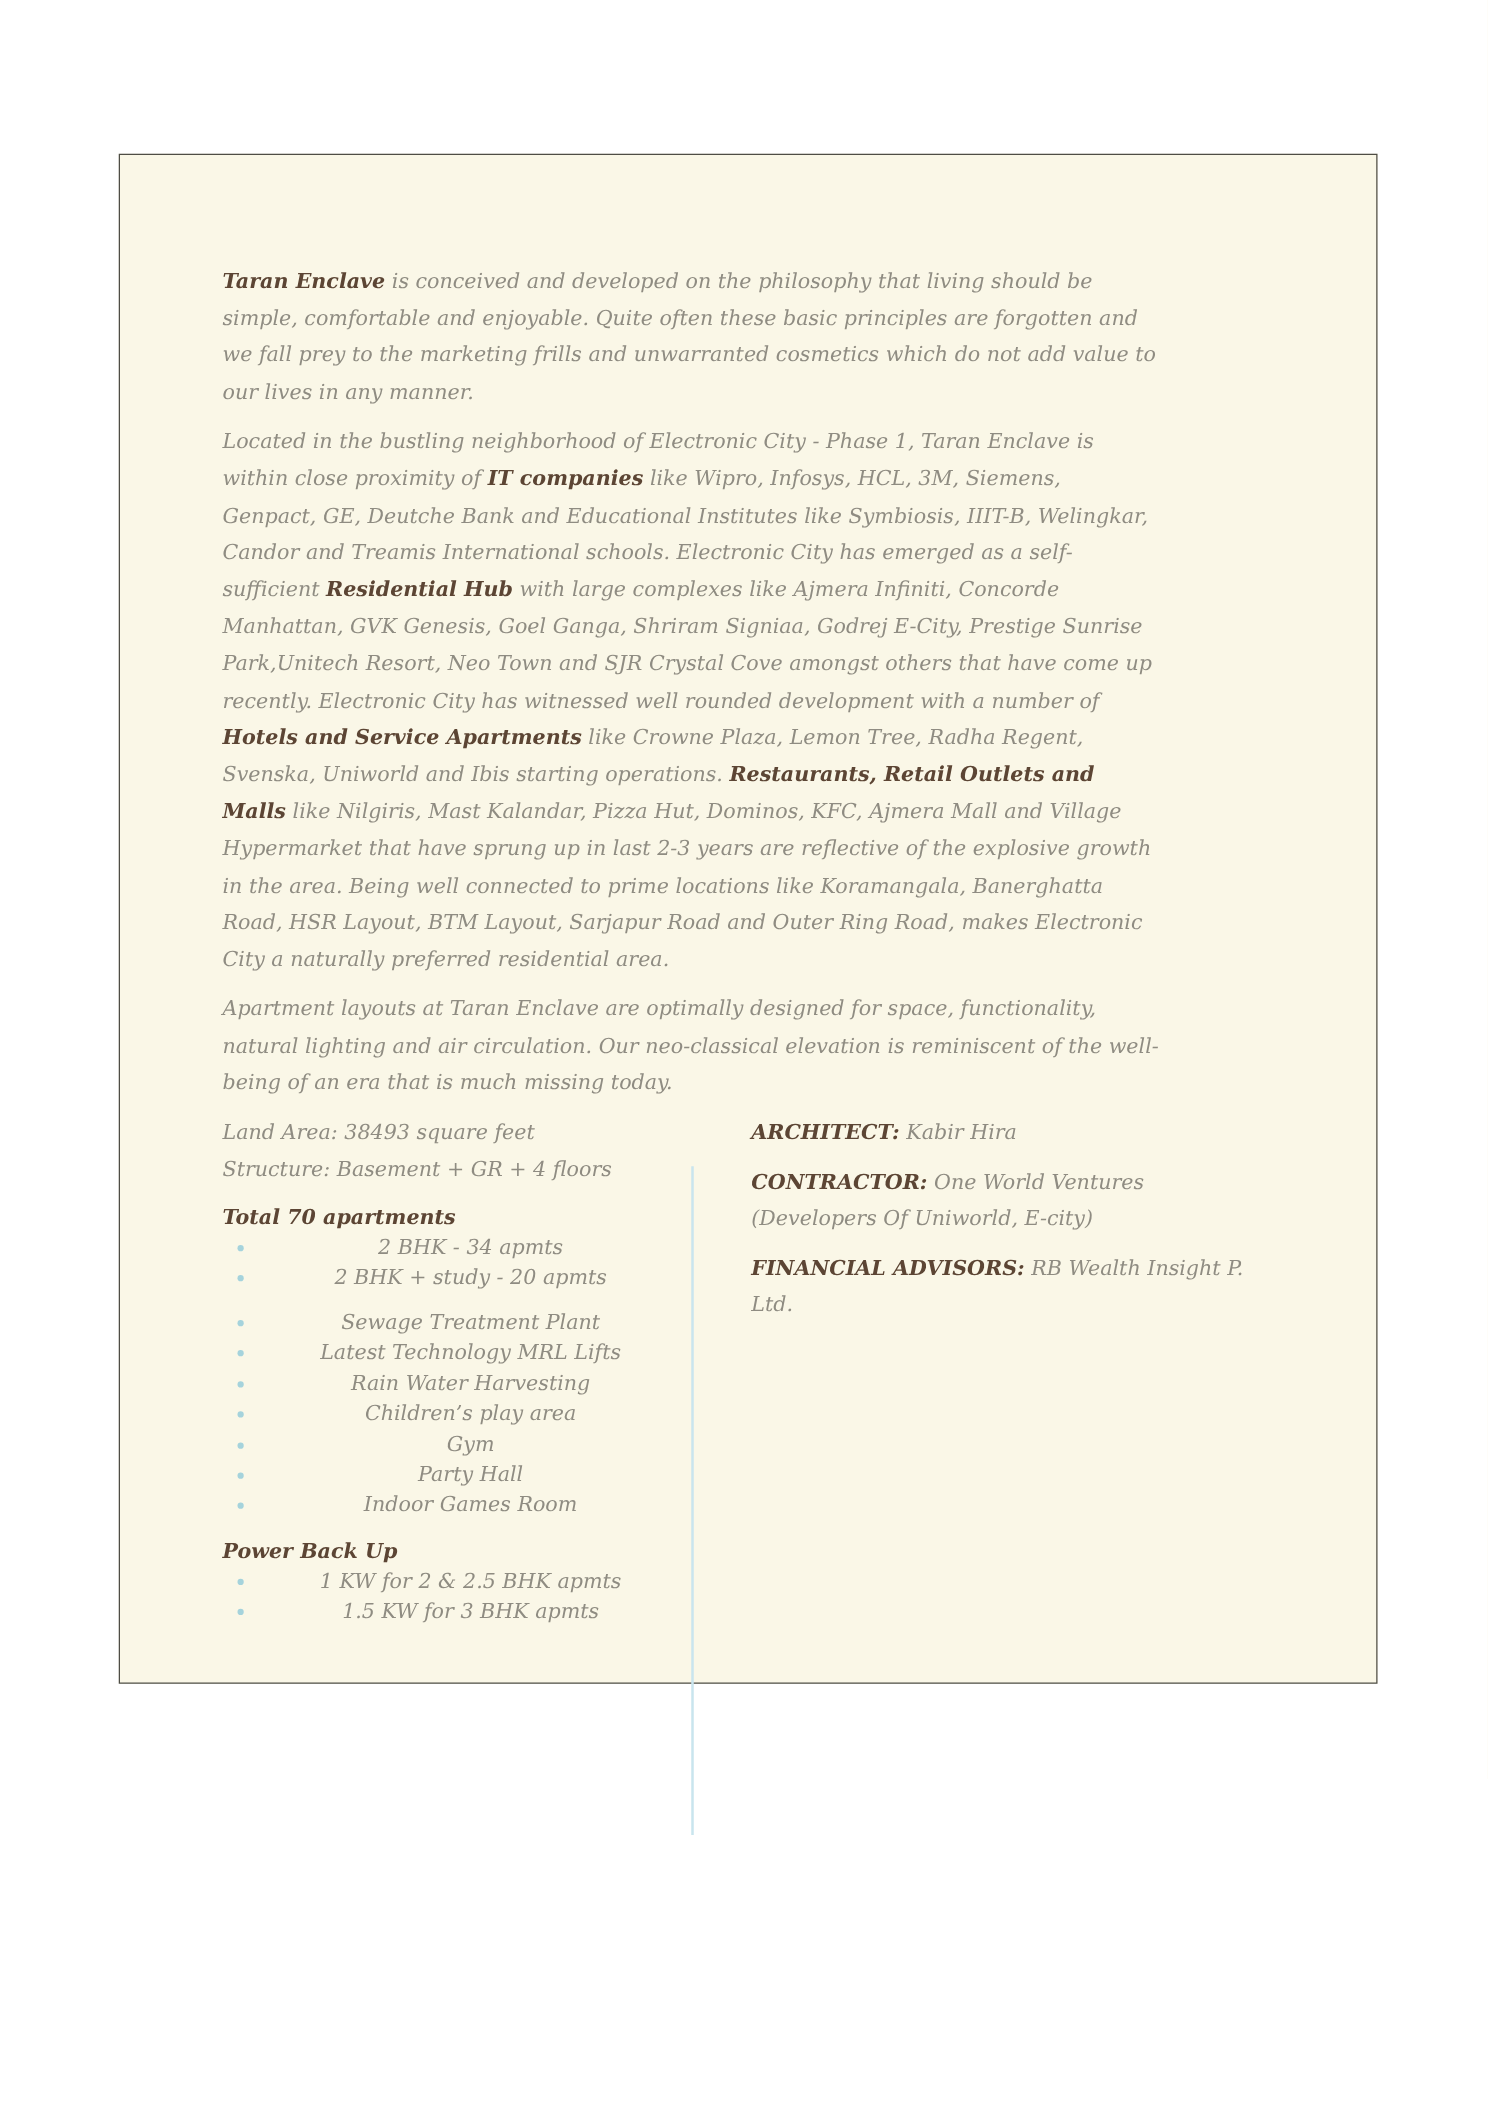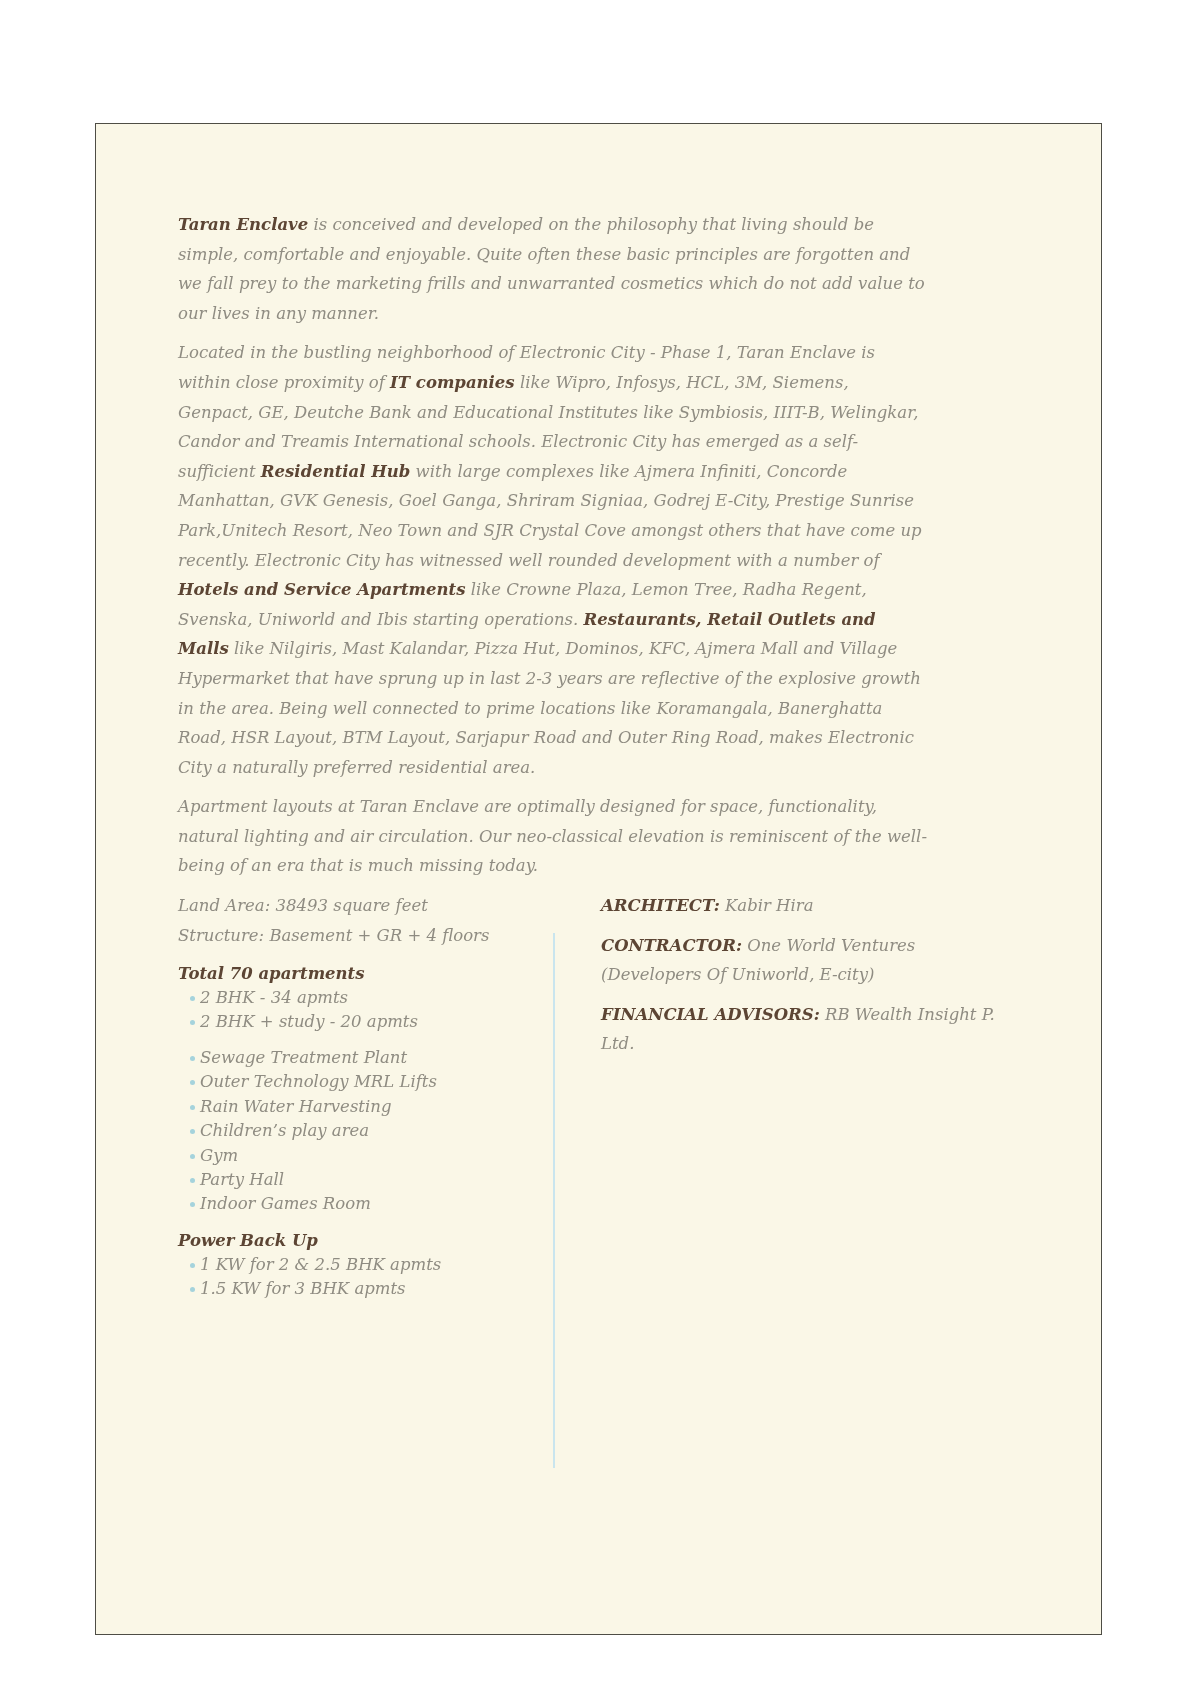--- a/index.html
+++ b/index.html
@@ -13,21 +13,21 @@
     position: relative;
     overflow: hidden;
     font-family: "DejaVu Serif", serif;
     font-style: italic;
   }
   .page {
     position: absolute;
     left: 95px;
     top: 123px;
     width: 1007px;
-    height: 1512px;
+    height: 1224px;
     box-sizing: border-box;
     background: var(--page-bg, #FAF7E7);
     border: 1.5px solid var(--page-border, #4E4D45);
     padding: 86px 98px 0 82px;
   }
   .intro {
     width: 750px;
   }
   .intro p {
     margin: 0 0 10px 0;
@@ -77,20 +77,21 @@
   .group-title {
     font-size: 16.5px;
     line-height: 25px;
     font-weight: 700;
     color: var(--emphasis-text, #5C4534);
   }
   .group ul {
     list-style: none;
     margin: 0;
     padding: 0;
+    text-align: center;
   }
   .group li {
     position: relative;
     padding-left: 22px;
     font-size: 16.5px;
     line-height: 24.4px;
     color: var(--body-text, #8F8C82);
   }
   .group li::before {
     content: "";
@@ -129,21 +130,21 @@
         <div class="group">
           <div class="group-title">Total 70 apartments</div>
           <ul>
             <li>2 BHK - 34 apmts</li>
             <li>2 BHK + study - 20 apmts</li>
           </ul>
         </div>
         <div class="group">
           <ul>
             <li>Sewage Treatment Plant</li>
-            <li>Outer Technology MRL Lifts</li>
+            <li>Latest Technology MRL Lifts</li>
             <li>Rain Water Harvesting</li>
             <li>Children’s play area</li>
             <li>Gym</li>
             <li>Party Hall</li>
             <li>Indoor Games Room</li>
           </ul>
         </div>
         <div class="group">
           <div class="group-title">Power Back Up</div>
           <ul>

